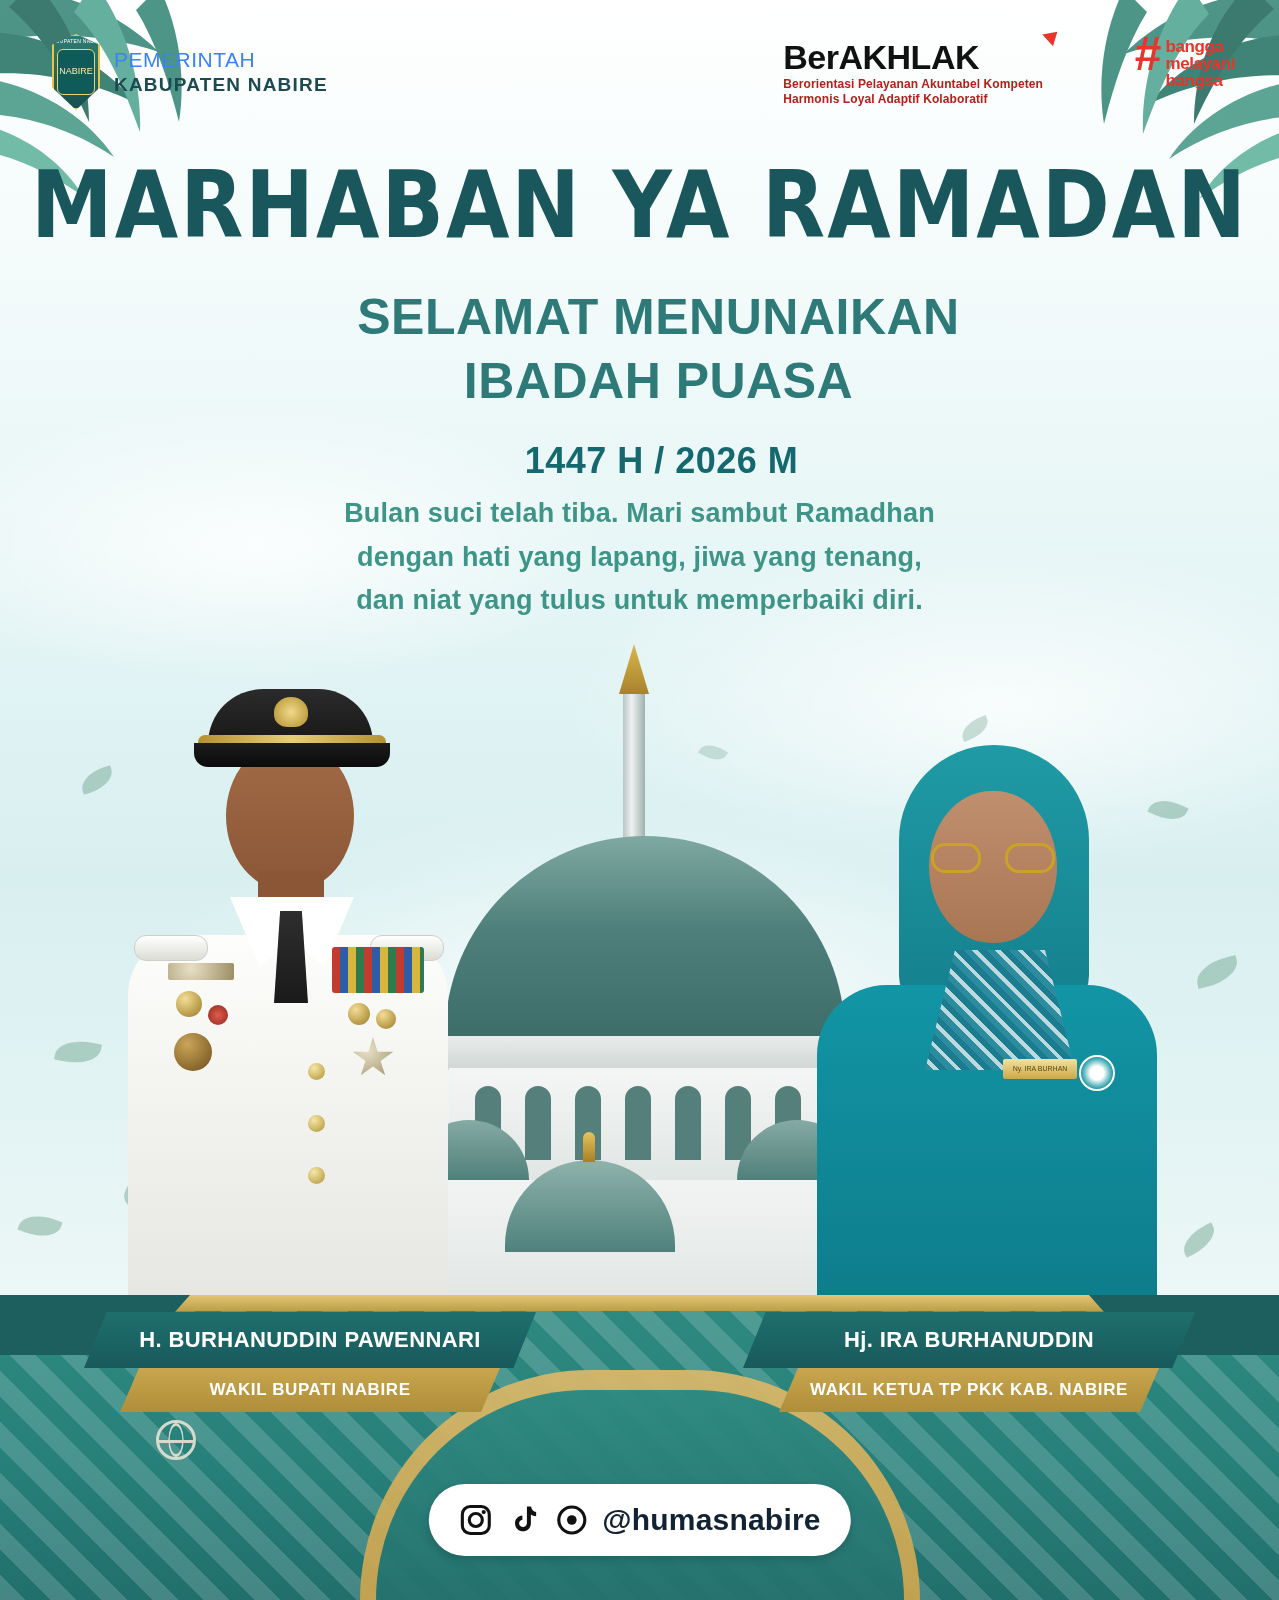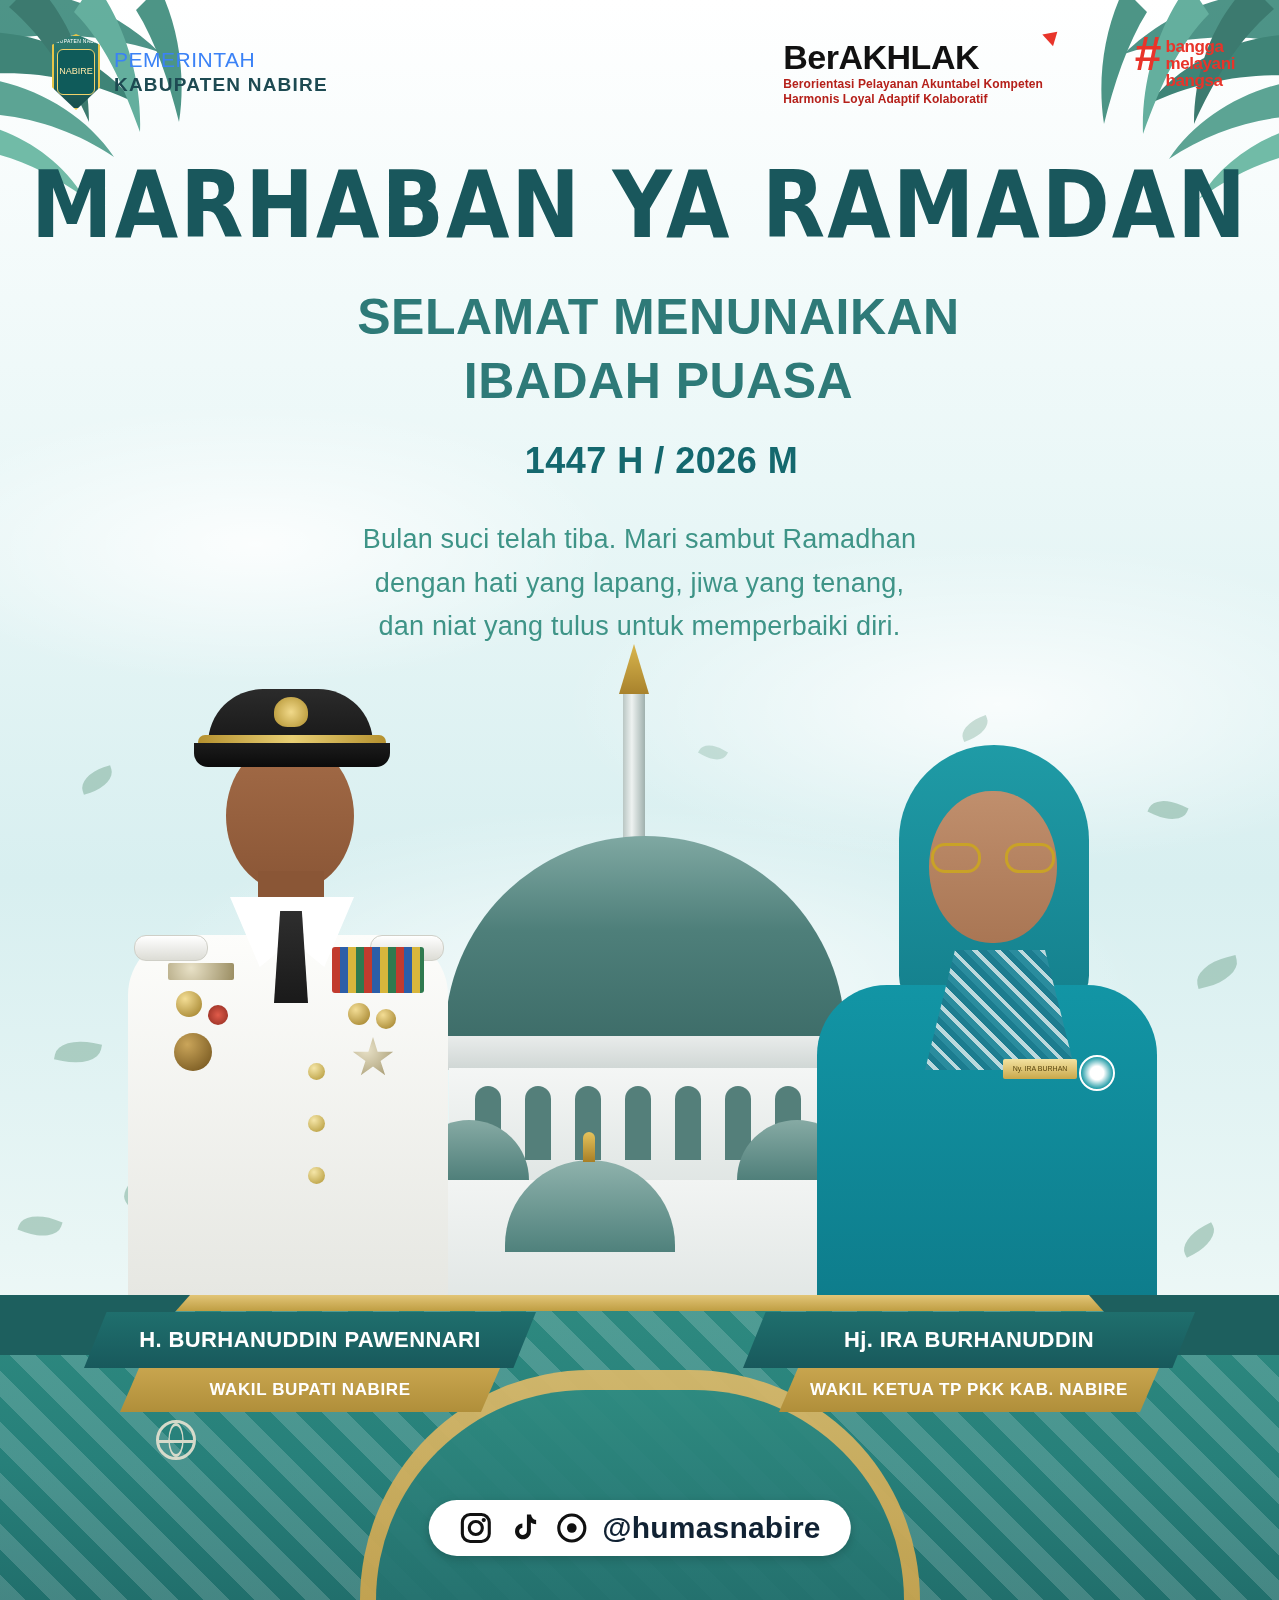--- a/index.html
+++ b/index.html
@@ -86,22 +86,22 @@
     position:absolute; top:285px; left:0; right:0; text-align:center;
     font-size:50px; font-weight:bold; color:#2e7a78; line-height:1.28;
     letter-spacing:.5px;
     margin-left:38px;
   }
   .year {
     position:absolute; top:440px; left:0; right:0; text-align:center;
     font-size:36px; font-weight:bold; color:#14686e; letter-spacing:.5px;margin-left:44px;
   }
   .quote {
-    position:absolute; top:518px; left:0; right:0; text-align:center;
-    font-size:27px; font-weight:normal; color:#3e9487; line-height:1.62;
+    position:absolute; top:492px; left:0; right:0; text-align:center;
+    font-size:27px; font-weight:bold; color:#3e9487; line-height:1.62;
     letter-spacing:.2px;
   }
 
   
   .mosque { position:absolute; left:385px; top:690px; width:520px; height:640px; }
   .dome-main {
     position:absolute; left:60px; top:146px; width:400px; height:210px;
     background:linear-gradient(180deg,#7fa8a2 0%,#4e7f7a 45%,#3d6c68 100%);
     border-radius:200px 200px 0 0;
   }
@@ -232,21 +232,21 @@
   .plate.gold .txt { font-size:17px; letter-spacing:.6px; }
 
   .pl-left-name { left:84px; bottom:232px; width:452px; clip-path:polygon(5% 0,100% 0,95% 100%,0 100%); }
   .pl-left-role { left:120px; bottom:188px; width:380px; clip-path:polygon(5% 0,100% 0,95% 100%,0 100%); }
   .pl-right-name { right:84px; bottom:232px; width:452px; clip-path:polygon(5% 0,100% 0,95% 100%,0 100%); }
   .pl-right-role { right:120px; bottom:188px; width:380px; clip-path:polygon(5% 0,100% 0,95% 100%,0 100%); }
 
   
   .social {
     position:absolute; left:50%; transform:translateX(-50%); bottom:44px;
-    background:#ffffff; border-radius:40px; height:56px; padding:0 30px;
+    background:#ffffff; border-radius:40px; height:72px; padding:0 30px;
     display:flex; align-items:center; gap:14px;
     box-shadow:0 3px 10px rgba(0,0,0,.18);
   }
   .social .handle { font-size:30px; font-weight:bold; color:#123; letter-spacing:.2px; }
   .ic { width:34px;height:34px; display:inline-block; }
   .globe {
     position:absolute; left:156px; bottom:140px; width:40px;height:40px;border-radius:50%;
     border:3px solid #e7e3d2; opacity:.9;
   }
   .globe:before,.globe:after{content:"";position:absolute;inset:0;border:3px solid #e7e3d2;border-radius:50%;}

